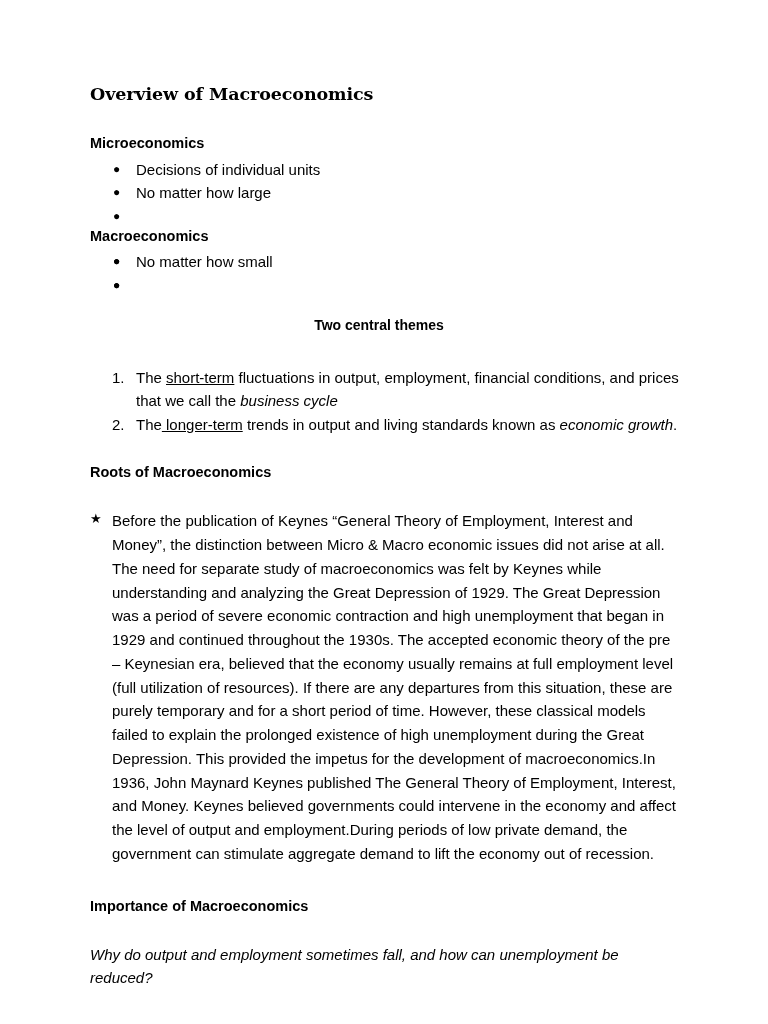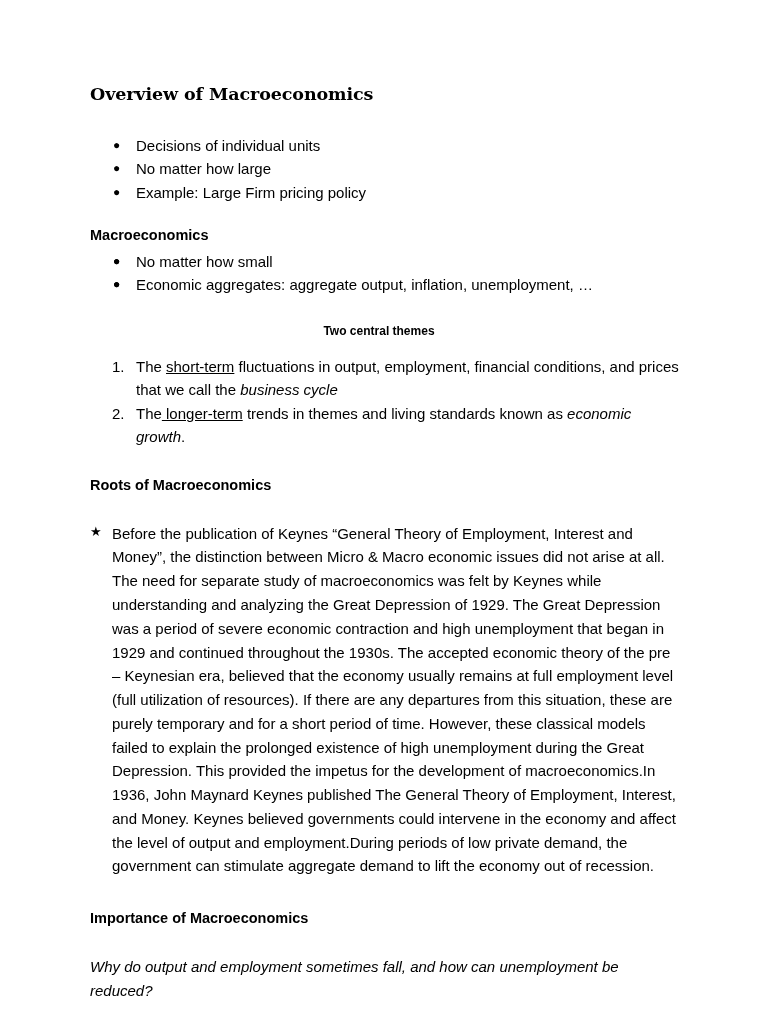--- a/index.html
+++ b/index.html
@@ -41,23 +41,23 @@
     font-family: "Liberation Sans", sans-serif;
     font-weight: bold;
     font-size: 14.5px;
     line-height: 1.3;
     margin: 0 0 5px 0;
   }
 
   .center-heading {
     font-family: "Liberation Sans", sans-serif;
     font-weight: bold;
-    font-size: 12px;
+    font-size: 14px;
     text-align: center;
-    margin: 0;
+    margin: 16px;
     padding-right: 12px;
   }
 
   ul.bullets {
     list-style: none;
     margin: 0;
     padding: 0;
   }
   ul.bullets li {
     position: relative;
@@ -123,32 +123,32 @@
 </style>
 </head>
 <body>
 
 <div class="page">
   <div class="content">
 
     <h1 class="doc-title">Overview of Macroeconomics</h1>
 
     <div>
+      <div class="section-heading">Microeconomics</div>
       <ul class="bullets">
         <li>
           <span class="marker">●</span>
           <span>Decisions of individual units</span>
         </li>
         <li>
           <span class="marker">●</span>
           <span>No matter how large</span>
         </li>
         <li>
           <span class="marker">●</span>
-          <span>Example: Large Firm pricing policy</span>
         </li>
       </ul>
     </div>
 
     <div class="gap-md"></div>
 
     <div>
       <div class="section-heading">Macroeconomics</div>
       <ul class="bullets">
         <li>
@@ -156,38 +156,37 @@
         </li>
         <li>
           <span class="marker">●</span>
           <span>No matter how small</span>
         </li>
         <li>
           <span class="marker">●</span>
         </li>
         <li>
           <span class="marker">●</span>
-          <span>Economic aggregates: aggregate output, inflation, unemployment, …</span>
         </li>
       </ul>
     </div>
 
     <div class="gap-lg"></div>
 
     <div>
       <div class="center-heading">Two central themes</div>
       <div class="gap-sm"></div>
       <ol class="numbers">
         <li>
           <span class="marker">1.</span>
           <span>The </span><span class="underline">short-term</span><span> fluctuations in output, employment, financial conditions, and prices that we call the </span><span class="italic">business cycle</span><span></span>
         </li>
         <li>
           <span class="marker">2.</span>
-          <span>The</span><span class="underline"> longer-term</span><span> trends in themes and living standards known as </span><span class="italic">economic growth</span><span>.</span>
+          <span>The</span><span class="underline"> longer-term</span><span> trends in output and living standards known as </span><span class="italic">economic growth</span><span>.</span>
         </li>
       </ol>
     </div>
 
     <div class="gap-lg"></div>
 
     <div>
       <div class="section-heading">Roots of Macroeconomics</div>
       <div class="gap-md"></div>
       <div class="star-item">

